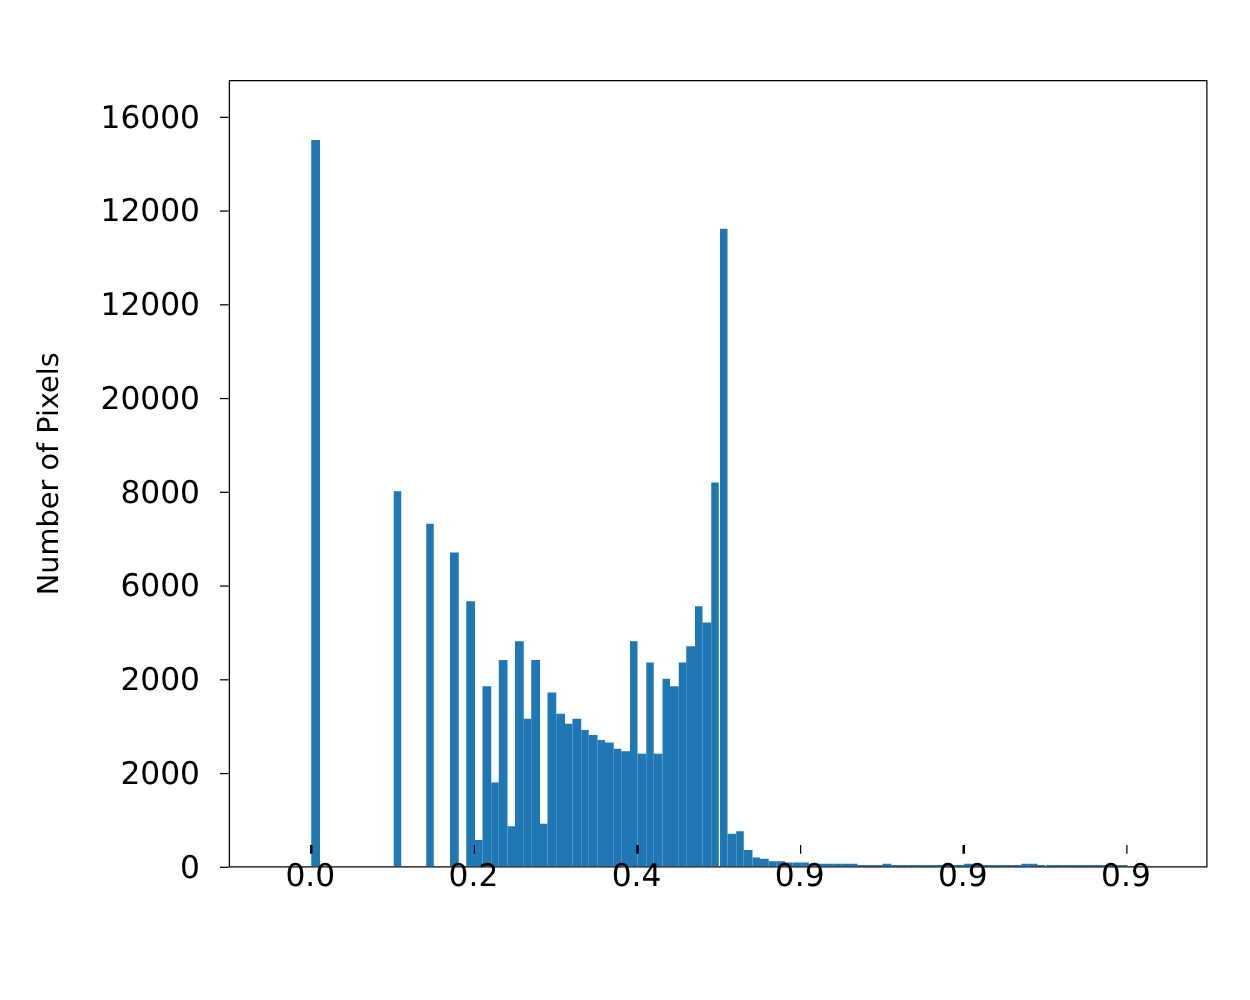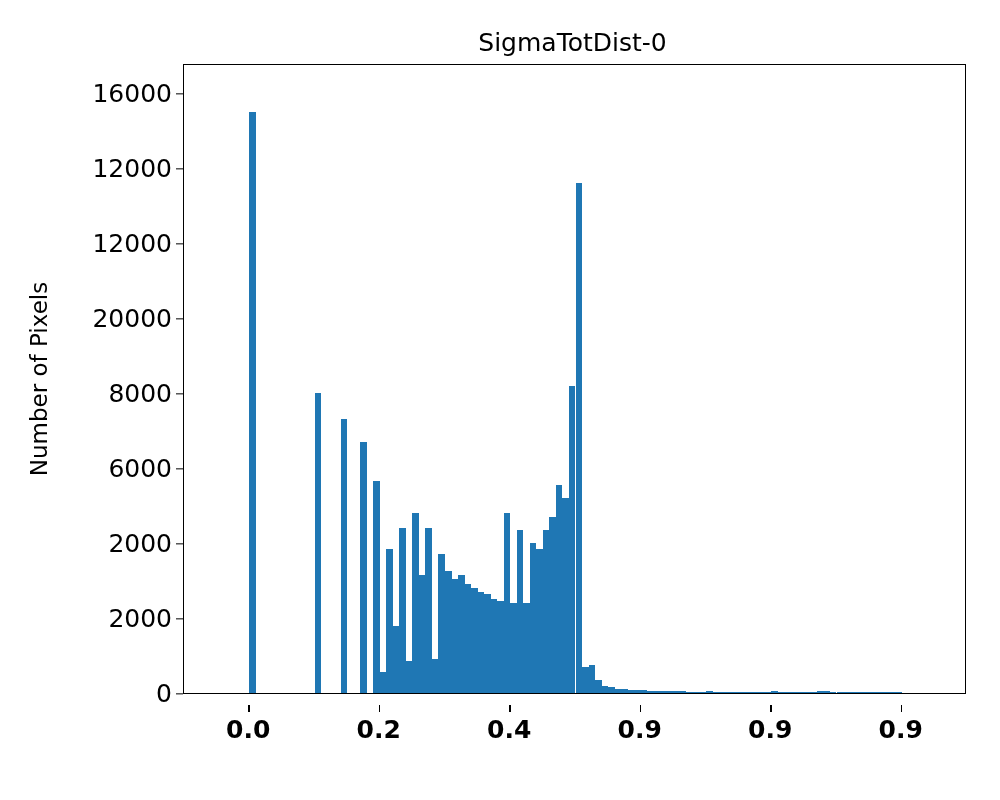--- a/index.html
+++ b/index.html
@@ -61,21 +61,21 @@
     width: 0;
     text-align: right;
     white-space: nowrap;
     font-size: 25px;
     color: #000000;
     line-height: 25px;
     transform: translateY(-50%);
   }
   .y-tick-label span {
     position: absolute;
-    right: 0;
+    right: 12px;
     top: -13px;
     white-space: nowrap;
     margin-left: 36px;
   }
   #y-ticks {
     position: absolute;
     left: 0;
     top: 64px;
     width: 172px;
     height: 630px;
@@ -91,24 +91,23 @@
   #y-tick-marks {
     position: absolute;
     left: 0;
     top: 64px;
     width: 183px;
     height: 630px;
   }
   #x-ticks {
     position: absolute;
     left: 183px;
-    top: 705px;
+    top: 676px;
     width: 783px;
     height: 50px;
-    font-weight: bold;
   }
   .x-tick-mark {
     position: absolute;
     top: 0;
     width: 1.3px;
     height: 7px;
     background: #000000;
   }
   .x-tick-label {
     position: absolute;
@@ -142,21 +141,20 @@
     transform-origin: 0 0;
     transform: translate(22px, 694px) rotate(-90deg);
     white-space: nowrap;
   }
 </style>
 </head>
 <body>
 
 <div id="figure">
 
-  <div id="chart-title">SigmaTotDist-0</div>
 
   <div id="y-axis-label">Number of Pixels</div>
 
   <div id="y-ticks">
       <div class="y-tick-label" style="top: 630px;">
         <span>0</span>
       </div>
       <div class="y-tick-label" style="top: 555px;">
         <span>2000</span>
       </div>

